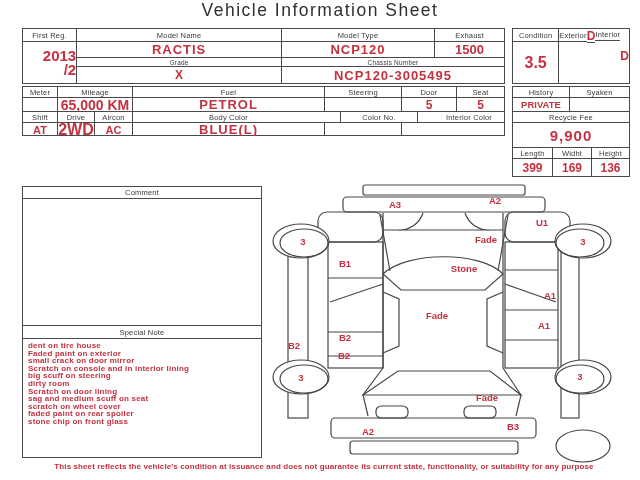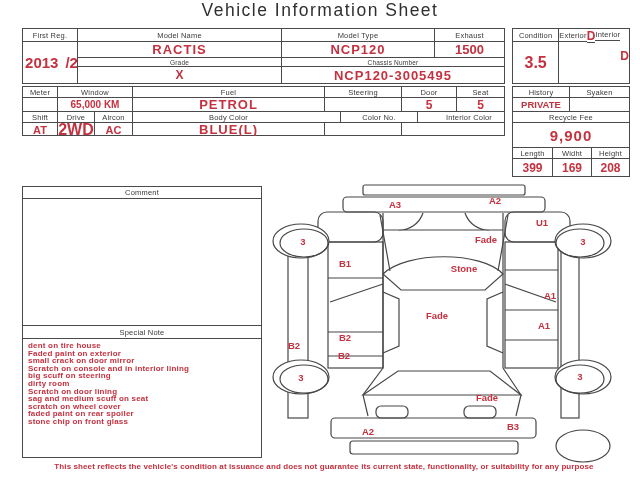--- a/index.html
+++ b/index.html
@@ -12,21 +12,21 @@
   .box { border:1px solid var(--line); background:#fff; }
   .row { display:flex; box-sizing:border-box; }
   .cell { box-sizing:border-box; display:flex; align-items:center; justify-content:center; overflow:hidden; }
   .bl { border-left:1px solid var(--line); }
   .bb { border-bottom:1px solid var(--line); }
   .bt { border-top:1px solid var(--line); }
   .hdr { font-size:7.5px; color:var(--gray); letter-spacing:0.2px; }
   .val { color:var(--red); font-weight:bold; }
   #title { left:0; top:5; width:640px; text-align:center; font-size:17.5px;
            letter-spacing:1.5px; color:#2f2f2f; }
-  .firstreg-val { flex-direction:row; align-items:center; padding-left:3px;
+  .firstreg-val { flex-direction:column; align-items:flex-end; padding-left:3px;
                   font-size:15px; line-height:14px; }
   .firstreg-val span:last-child { padding-left:7px; }
   .note-line { color:var(--red); font-weight:bold; font-size:8px; line-height:7.6px;
                letter-spacing:0.2px; }
   #equip-text { color:var(--red); font-weight:bold; font-size:9.5px; line-height:11px;
                 padding:2px 4px; word-break:break-all; white-space:pre-wrap; }
   #footer { left:20px; top:462px; width:608px; text-align:center; color:var(--red);
             font-weight:bold; font-size:8px; letter-spacing:0.1px; }
   svg .ln { fill:none; stroke:#474747; stroke-width:1.2; }
   svg .wh { fill:#ffffff; stroke:#474747; stroke-width:1.2; }
@@ -81,29 +81,29 @@
         <div class="cell val bb" style="height:14px; font-size:12px;">D</div>
         <div class="cell hdr bb" style="height:12px;">Interior</div>
         <div class="cell val" style="flex:1; font-size:12px;">D</div>
       </div>
     </div>
   </div>
 
   <div class="abs box" style="left:22px; top:86px; width:483px; height:50px;">
     <div class="row bb" style="height:11px;">
       <div class="cell hdr" style="width:34px;">Meter</div>
-      <div class="cell hdr bl" style="width:75px;">Window</div>
+      <div class="cell hdr bl" style="width:75px;">Mileage</div>
       <div class="cell hdr bl" style="width:192px;">Fuel</div>
       <div class="cell hdr bl" style="width:77px;">Steering</div>
       <div class="cell hdr bl" style="width:55px;">Door</div>
       <div class="cell hdr bl" style="flex:1;">Seat</div>
     </div>
     <div class="row bb" style="height:14px;">
       <div class="cell val" style="width:34px;"></div>
-      <div class="cell val bl" style="width:75px; font-size:10px;">65,000 KM</div>
+      <div class="cell val bl" style="width:75px; font-size:14px;">65,000 KM</div>
       <div class="cell val bl" style="width:192px; font-size:13px; letter-spacing:1px;">PETROL</div>
       <div class="cell val bl" style="width:77px;"></div>
       <div class="cell val bl" style="width:55px; font-size:12px;">5</div>
       <div class="cell val bl" style="flex:1; font-size:12px;">5</div>
     </div>
     <div class="row bb" style="height:11px;">
       <div class="cell hdr" style="width:34px;">Shift</div>
       <div class="cell hdr bl" style="width:37px;">Drive</div>
       <div class="cell hdr bl" style="width:38px;">Aircon</div>
       <div class="cell hdr bl" style="width:192px;">Body Color</div>
@@ -132,21 +132,21 @@
     <div class="cell hdr bb" style="height:11px;">Recycle Fee</div>
     <div class="cell val bb" style="height:25px; font-size:15px; letter-spacing:1px;">9,900</div>
     <div class="row bb" style="height:11px;">
       <div class="cell hdr" style="width:39px;">Length</div>
       <div class="cell hdr bl" style="width:39px;">Widht</div>
       <div class="cell hdr bl" style="flex:1;">Height</div>
     </div>
     <div class="row" style="height:17px;">
       <div class="cell val" style="width:39px; font-size:12px;">399</div>
       <div class="cell val bl" style="width:39px; font-size:12px;">169</div>
-      <div class="cell val bl" style="flex:1; font-size:12px;">208</div>
+      <div class="cell val bl" style="flex:1; font-size:12px;">136</div>
     </div>
   </div>
 
 
   <div class="abs box" style="left:22px; top:186px; width:240px; height:272px;">
     <div class="cell hdr bb" style="height:12px;">Comment</div>
     <div style="height:126px; box-sizing:border-box; padding:2px 4px;" class="val"></div>
     <div class="cell hdr bt bb" style="height:14px;">Special Note</div>
     <div style="padding:3px 5px;">
         <div class="note-line">dent on tire house</div>

